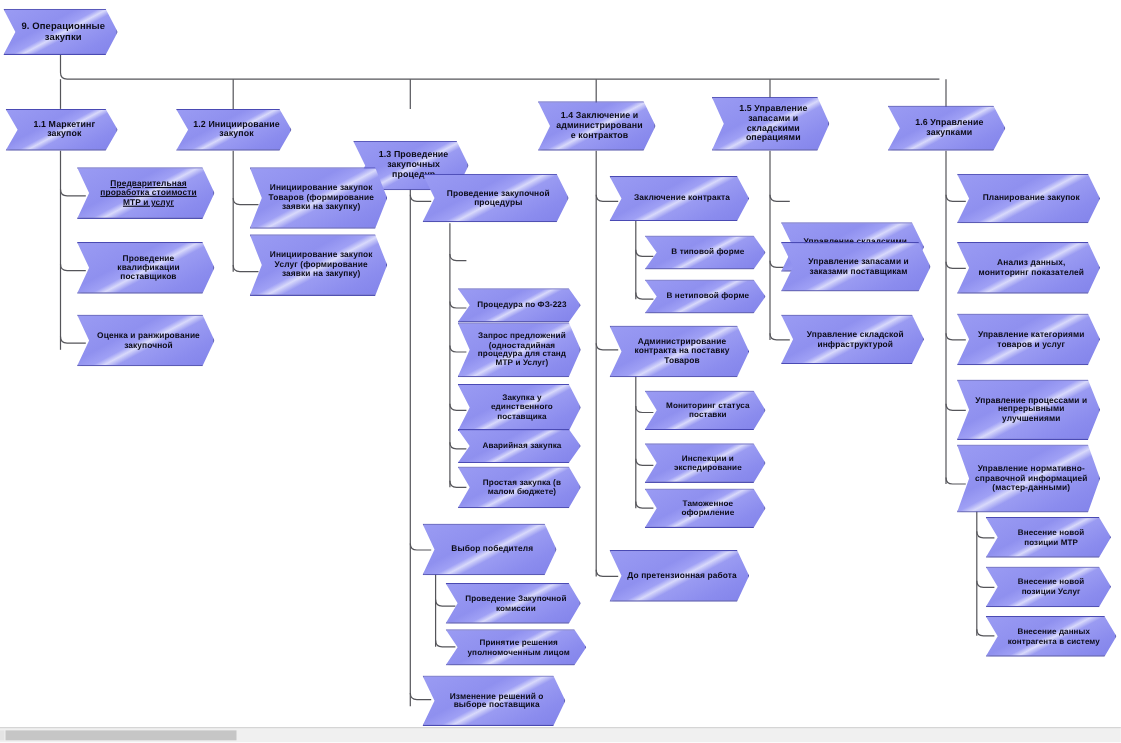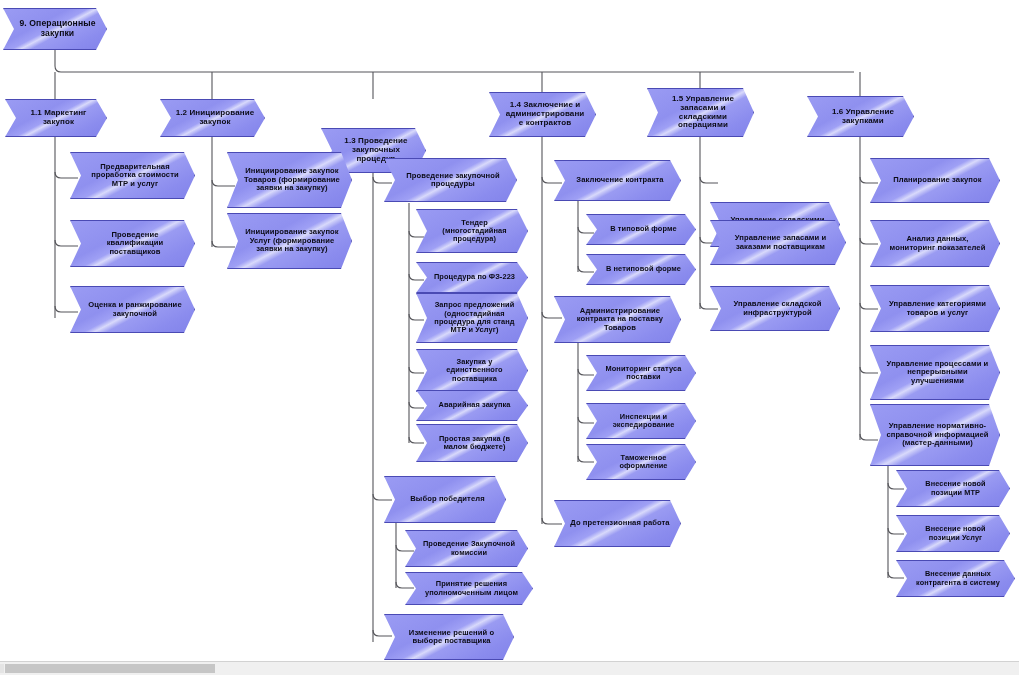--- a/index.html
+++ b/index.html
@@ -141,42 +141,39 @@
   <div class="node lvl1" style="left:489px;top:92px;width:107px;height:45px;">
     <span class="lbl">1.4 Заключение и администрировани е контрактов</span>
   </div>
   <div class="node lvl1" style="left:647px;top:88px;width:107px;height:49px;">
     <span class="lbl">1.5  Управление запасами и складскими операциями</span>
   </div>
   <div class="node lvl1" style="left:807px;top:96px;width:107px;height:41px;">
     <span class="lbl">1.6   Управление закупками</span>
   </div>
 
-  <div class="node lvl2" style="left:70px;top:152px;width:125px;height:47px;">
+  <div class="node lvl2" style="left:70px;top:152px;width:125px;height:47px;text-decoration:underline;">
     <span class="lbl">Предварительная проработка стоимости МТР и услуг</span>
   </div>
   <div class="node lvl2" style="left:70px;top:220px;width:125px;height:47px;">
     <span class="lbl">Проведение квалификации поставщиков</span>
   </div>
   <div class="node lvl2" style="left:70px;top:286px;width:125px;height:47px;">
     <span class="lbl">Оценка и ранжирование закупочной</span>
   </div>
 
   <div class="node lvl2" style="left:227px;top:152px;width:125px;height:56px;">
     <span class="lbl">Инициирование закупок Товаров (формирование заявки на закупку)</span>
   </div>
   <div class="node lvl2" style="left:227px;top:213px;width:125px;height:56px;">
     <span class="lbl">Инициирование закупок Услуг (формирование заявки на закупку)</span>
   </div>
 
   <div class="node lvl2" style="left:384px;top:158px;width:133px;height:44px;">
     <span class="lbl">Проведение закупочной процедуры</span>
-  </div>
-  <div class="node lvl3" style="left:416px;top:209px;width:112px;height:44px;">
-    <span class="lbl">Тендер (многостадийная процедура)</span>
   </div>
   <div class="node lvl3" style="left:416px;top:262px;width:112px;height:31px;">
     <span class="lbl">Процедура по ФЗ-223</span>
   </div>
   <div class="node lvl3" style="left:416px;top:293px;width:112px;height:50px;">
     <span class="lbl">Запрос предложений (одностадийная процедура для станд МТР и Услуг)</span>
   </div>
   <div class="node lvl3" style="left:416px;top:349px;width:112px;height:43px;">
     <span class="lbl">Закупка у единственного поставщика</span>
   </div>

